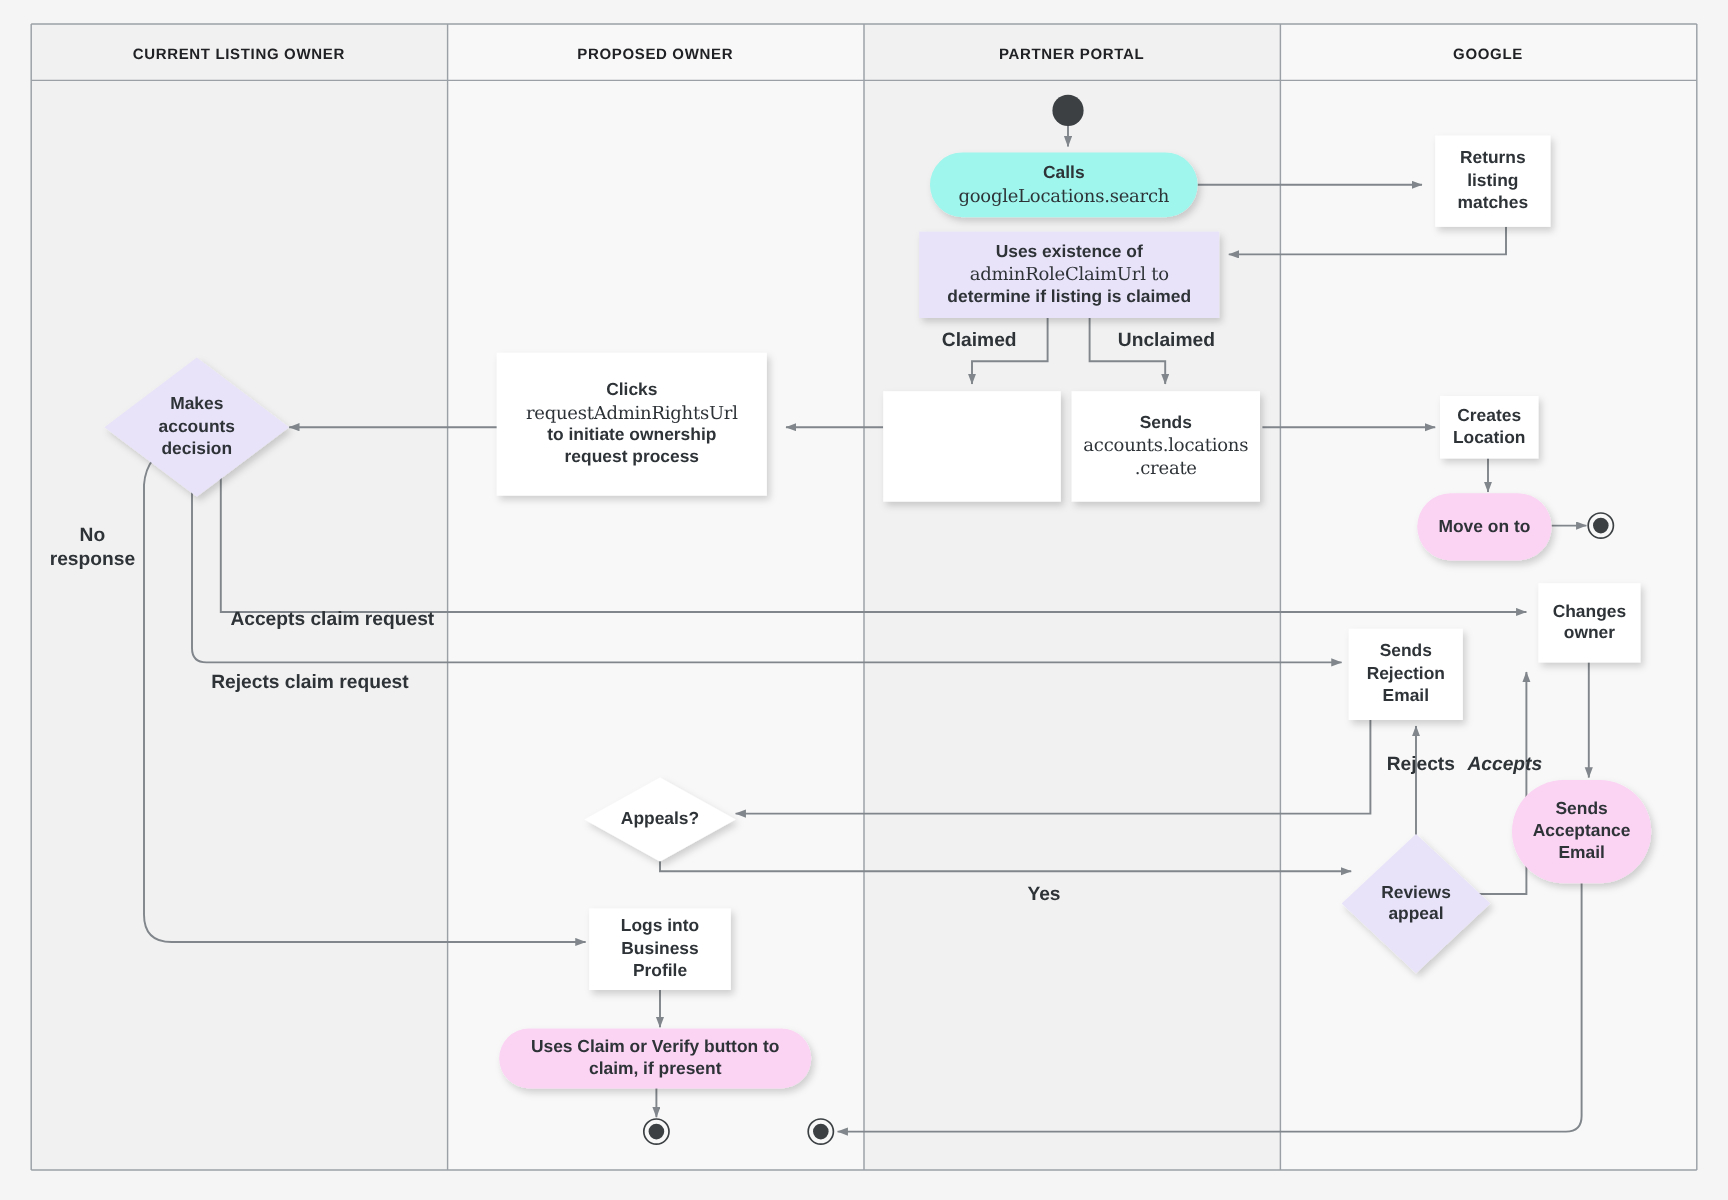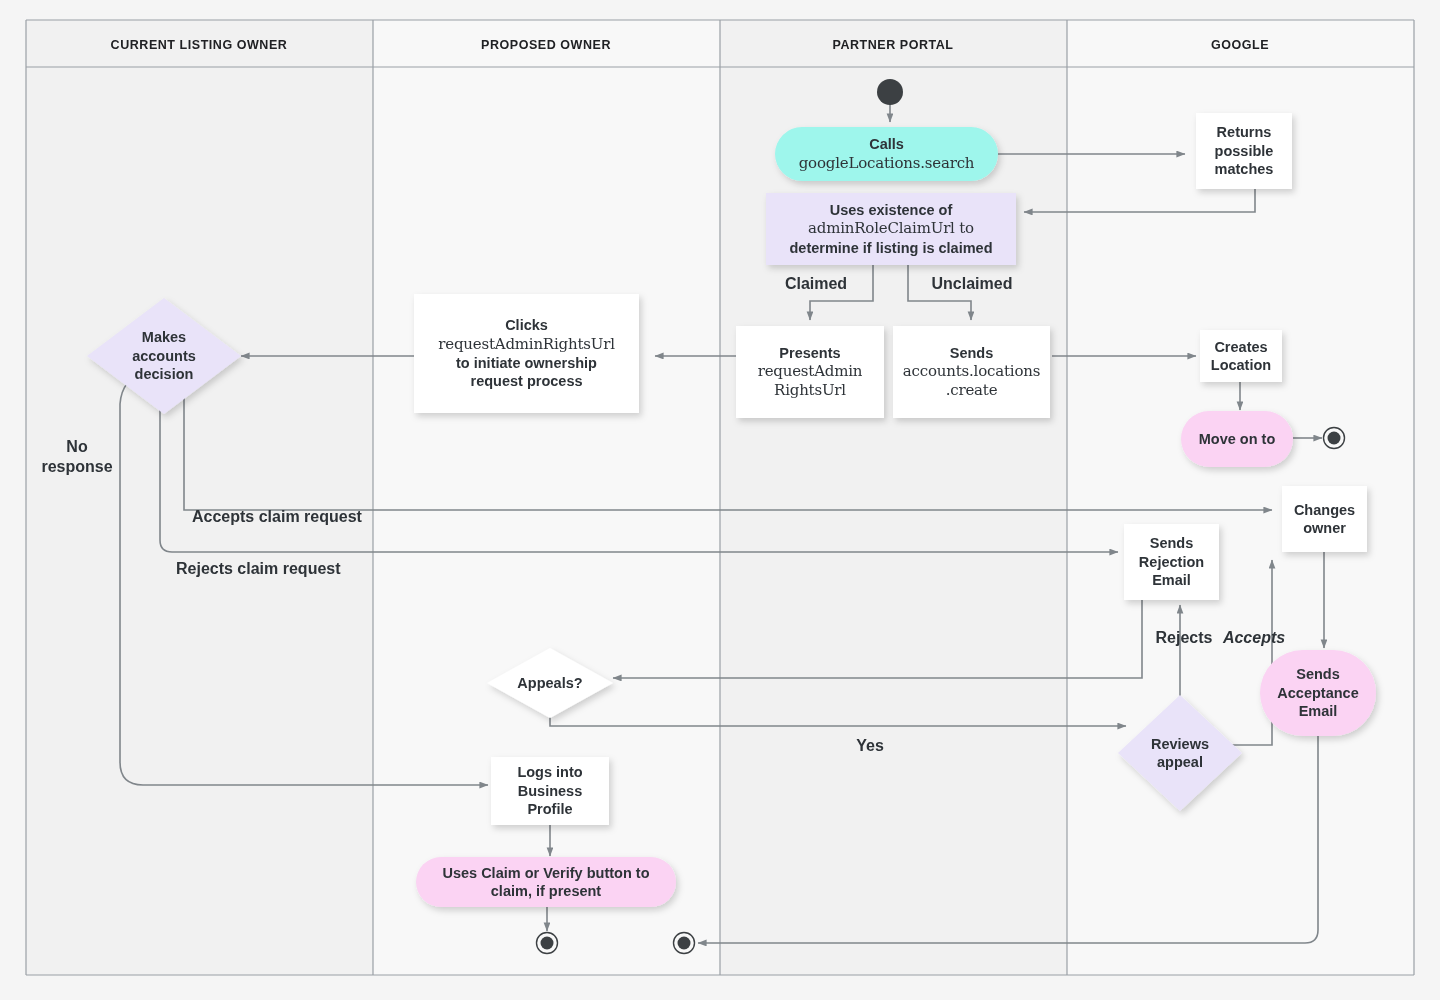--- a/index.html
+++ b/index.html
@@ -156,35 +156,30 @@
     </g>
   </svg>
 
   <div class="nt" style="left:775px;top:127px;width:223px;height:54px;flex-direction:column;">
     <span class="b">Calls</span>
     <span class="m">googleLocations.search</span>
   </div>
 
   <div class="nt" style="left:1196px;top:113px;width:96px;height:76px;flex-direction:column;">
     <span class="b">Returns</span>
-    <span class="b">possible</span>
+    <span class="b">listing</span>
     <span class="b">matches</span>
   </div>
 
   <div class="nt" style="left:766px;top:193px;width:250px;height:72px;flex-direction:column;">
     <span class="b">Uses existence of</span>
     <span class="m">adminRoleClaimUrl to</span>
     <span class="b">determine if listing is claimed</span>
   </div>
 
-  <div class="nt" style="left:736px;top:326px;width:148px;height:92px;flex-direction:column;">
-    <span class="b">Presents</span>
-    <span class="m">requestAdmin</span>
-    <span class="m">RightsUrl</span>
-  </div>
 
   <div class="nt" style="left:893px;top:326px;width:157px;height:92px;flex-direction:column;">
     <span class="b">Sends</span>
     <span class="m">accounts.locations</span>
     <span class="m">.create</span>
   </div>
 
   <div class="nt" style="left:1200px;top:330px;width:82px;height:52px;flex-direction:column;">
     <span class="b">Creates</span>
     <span class="b">Location</span>

